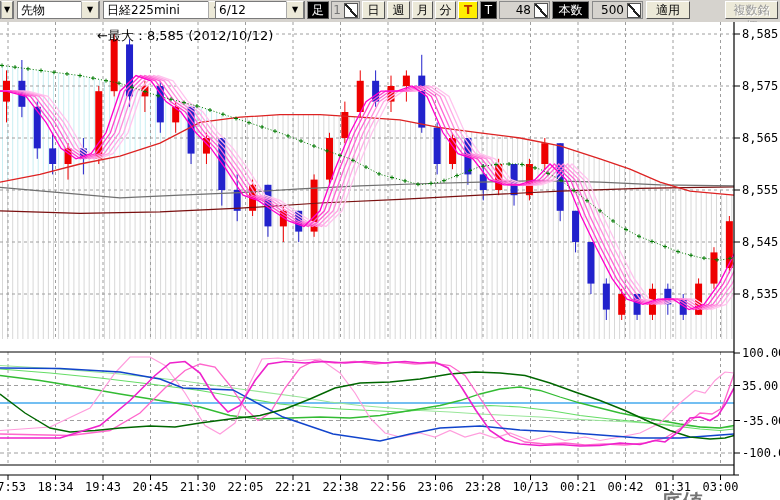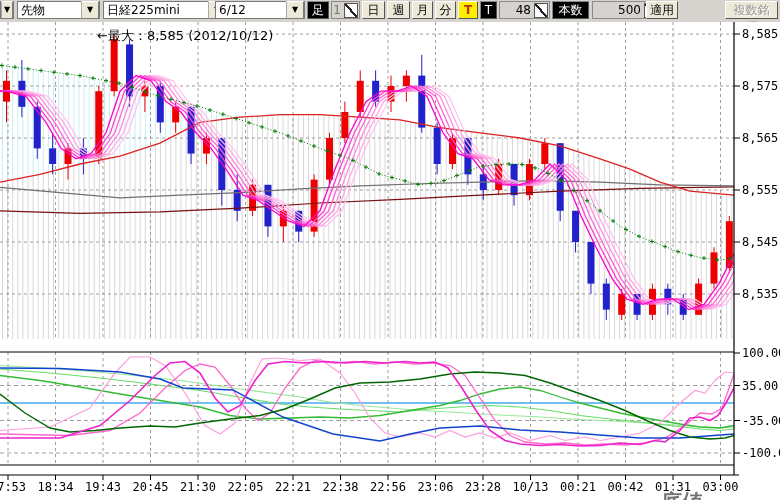--- a/index.html
+++ b/index.html
@@ -62,25 +62,25 @@
     <div class="tb btn" style="left:387px;width:23px;">週</div>
     <div class="tb btn" style="left:412px;width:21px;">月</div>
     <div class="tb btn" style="left:435px;width:21px;">分</div>
     <div class="tb btn yellow" style="left:458px;width:20px;">T</div>
     <div class="tb btn black" style="left:480px;width:17px;">T</div>
     <div class="tb spin" style="left:499px;width:51px;">
       <span class="sv" style="color:#000;">48</span>
       <span class="dg"></span>
     </div>
     <div class="tb btn black" style="left:552px;width:37px;">本数</div>
-    <div class="tb spin" style="left:592px;width:68px;">
+    <div class="tb spin" style="left:592px;width:51px;">
       <span class="sv" style="color:#000;">500</span>
       <span class="dg"></span>
     </div>
-    <div class="tb btn" style="left:646px;width:32px;">適用</div>
+    <div class="tb btn" style="left:646px;width:44px;">適用</div>
     <div class="tb btn disabled" style="left:725px;width:53px;">複数銘柄</div>
   </div>
 
   <div class="chartwrap">
     <svg id="chart-svg" width="780" height="478">
         <line x1="2.5" y1="317" x2="2.5" y2="159.7125" stroke="#d8d8d8" stroke-width="1"></line>
         <line x1="2.5" y1="159.7125" x2="2.5" y2="43.525000000000006" stroke="#c9eef2" stroke-width="1"></line>
         <line x1="7.6" y1="317" x2="7.6" y2="158.71800000000076" stroke="#d8d8d8" stroke-width="1"></line>
         <line x1="7.6" y1="158.71800000000076" x2="7.6" y2="44.18800000000265" stroke="#c9eef2" stroke-width="1"></line>
         <line x1="12.7" y1="317" x2="12.7" y2="157.7235000000015" stroke="#d8d8d8" stroke-width="1"></line>

